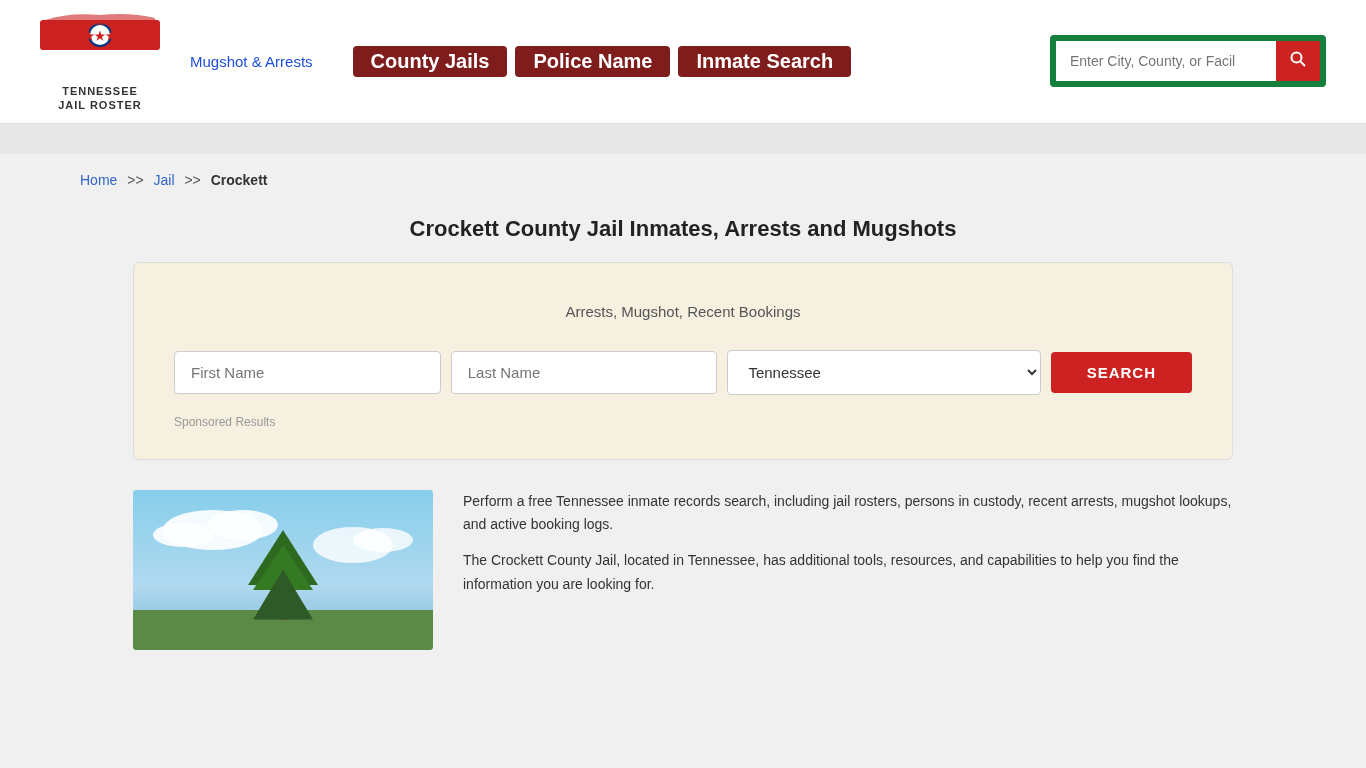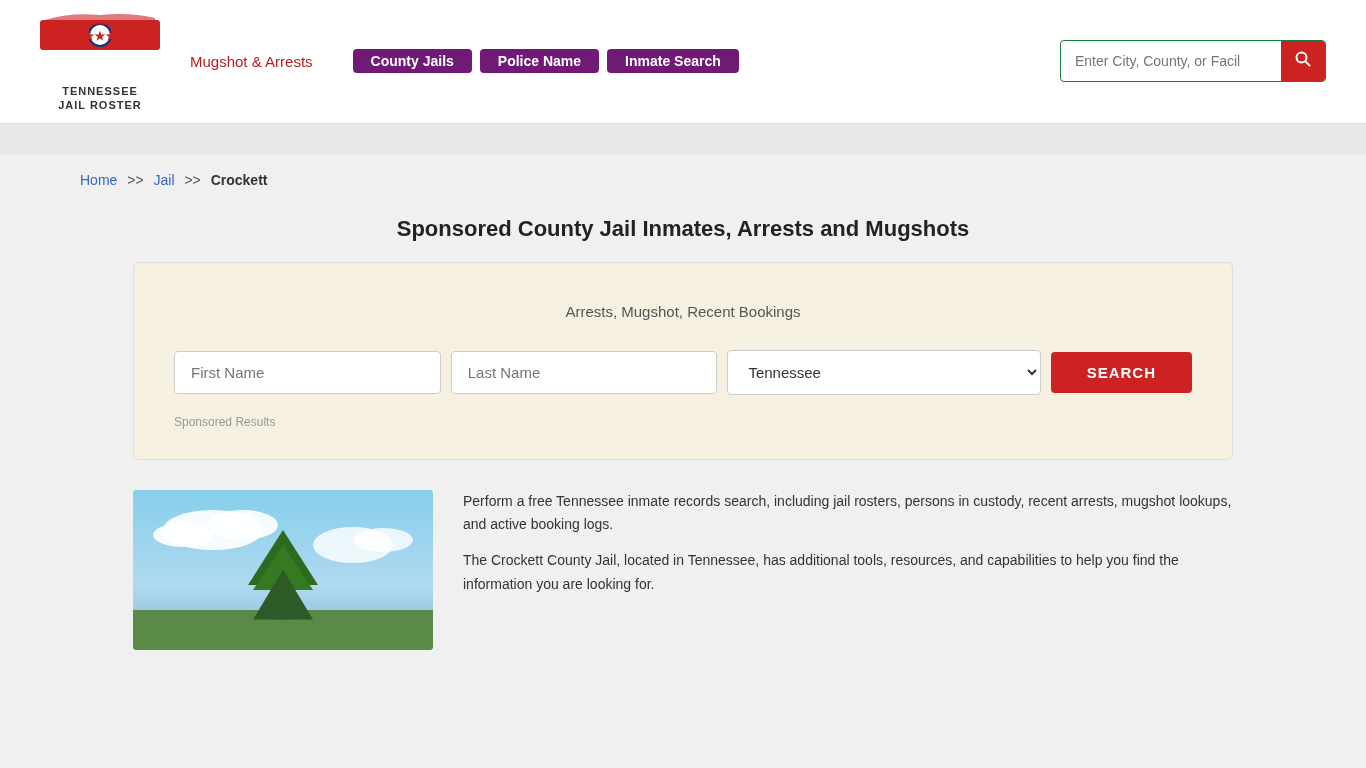--- a/index.html
+++ b/index.html
@@ -29,45 +29,45 @@
       font-size: 11px;
       font-weight: bold;
       color: #333;
       text-align: center;
       letter-spacing: 1px;
       line-height: 1.3;
       margin-top: 4px;
     }
     .nav-link {
       font-size: 15px;
-      color: #b91c1c;
+      color: #1d4ed8;
       text-decoration: none;
       white-space: nowrap;
     }
     .nav-buttons {
       display: flex;
       gap: 8px;
       margin-left: 10px;
     }
     .nav-btn {
-      background: #701a75;
+      background: #7f1d1d;
       color: #fff;
       border: none;
       border-radius: 4px;
       padding: 4px 18px;
-      font-size: 14px;
+      font-size: 20px;
       font-weight: bold;
       cursor: pointer;
       white-space: nowrap;
     }
     .search-area {
       display: flex;
       align-items: center;
       margin-left: auto;
-      border: 1px solid #15803d;
+      border: 6px solid #15803d;
       border-radius: 4px;
       overflow: hidden;
     }
     .search-input {
       border: none;
       padding: 10px 14px;
       font-size: 14px;
       width: 220px;
       outline: none;
       color: #999;
@@ -271,21 +271,21 @@
 <div class="main-content">
 
   <div class="breadcrumb">
     <a href="#">Home</a>
     <span class="sep">&gt;&gt;</span>
     <a href="#">Jail</a>
     <span class="sep">&gt;&gt;</span>
     <span class="current">Crockett</span>
   </div>
 
-  <div class="page-title">Sponsored County Jail Inmates, Arrests and Mugshots</div>
+  <div class="page-title">Crockett County Jail Inmates, Arrests and Mugshots</div>
 
   <div class="record-check-box">
     <div class="record-check-sub">Arrests, Mugshot, Recent Bookings</div>
 
     <div class="search-form">
       <input class="form-input" type="text" placeholder="First Name" style="">
       <input class="form-input" type="text" placeholder="Last Name" style="">
       <select class="form-select">
         <option>Tennessee</option>
         <option>Alabama</option>

